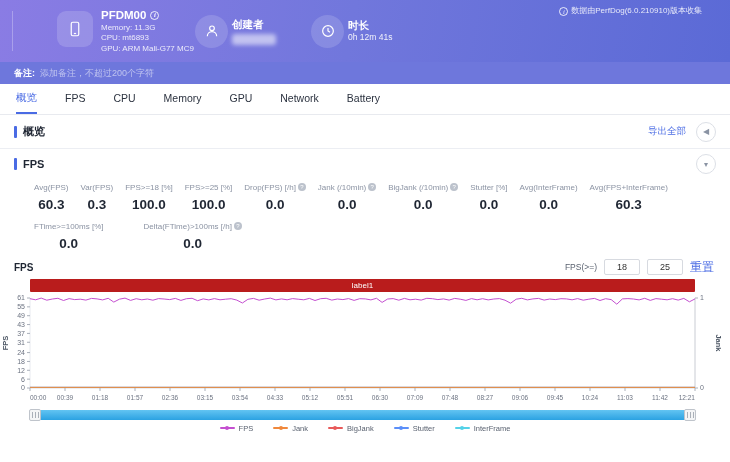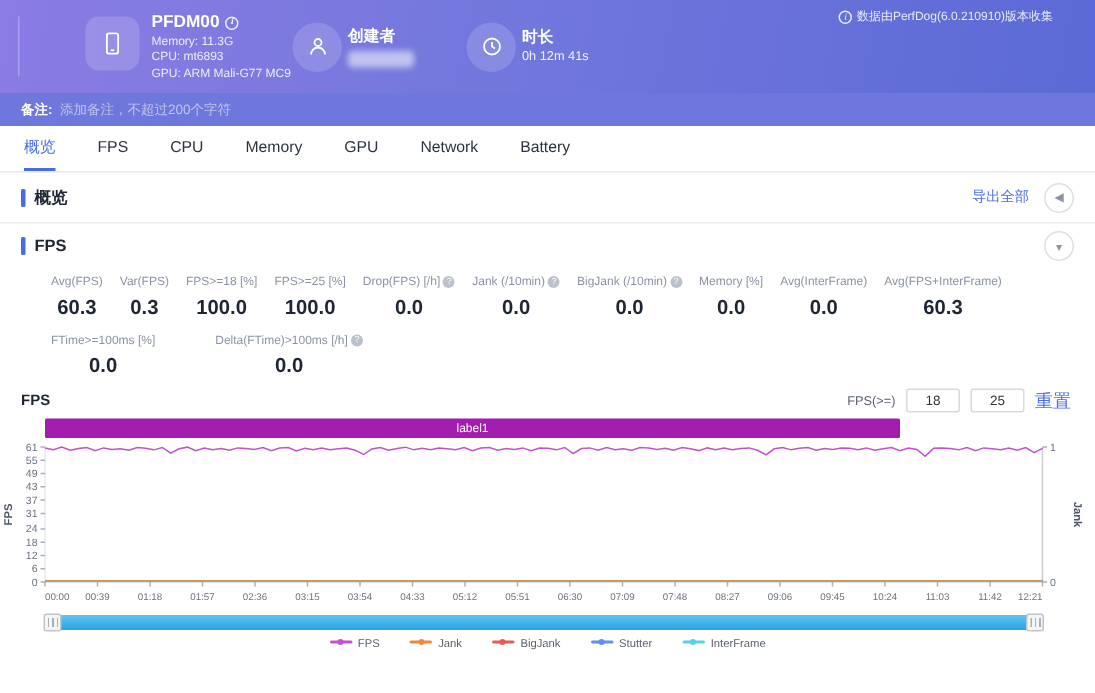--- a/index.html
+++ b/index.html
@@ -81,21 +81,21 @@
     margin-left:2px; vertical-align:1px; cursor:pointer; }
 
   
   .chart-header { height:24px; display:flex; align-items:center;
     justify-content:space-between; padding:0 16px 0 14px; margin-top:2px; }
   .chart-title { font-size:10px; font-weight:bold; color:#1f2633; }
   .chart-controls { display:flex; align-items:center; gap:7px; }
   .thr-label { font-size:8.5px; color:#5a6270; }
   .thr-input { width:36px; height:16px; border:1px solid #d7dae0; border-radius:2px;
     font-size:9px; text-align:center; color:#333; outline:none; }
-  .label-bar { margin-left:30px; width:570px; height:13px; background:#a21caf;
+  .label-bar { margin-left:30px; width:665px; height:13px; background:#b91c1c;
     border-radius:1px; color:#fff; font-size:8px; display:flex; align-items:center;
     justify-content:center; }
   #fps-chart { display:block; }
   .scrollbar { position:relative; margin:1px 0 0 30px; width:665px; height:10px;
     border-radius:5px; background:linear-gradient(#62c4f2,#2ba2e2); cursor:pointer; }
   .sb-handle { position:absolute; top:-1px; width:12px; height:12px; background:#f4f5f6;
     border:1px solid #bfc4cb; border-radius:2px; cursor:ew-resize;
     background-image:repeating-linear-gradient(90deg,#aab0b8 0 1px,transparent 1px 3px);
     background-size:7px 6px; background-position:center; background-repeat:no-repeat; }
   .sb-left { left:-1px; } .sb-right { right:-1px; }
@@ -222,21 +222,21 @@
     </div>
     <div class="stat">
       <div class="stat-label">Jank (/10min)<span class="qmark">?</span></div>
       <div class="stat-value">0.0</div>
     </div>
     <div class="stat">
       <div class="stat-label">BigJank (/10min)<span class="qmark">?</span></div>
       <div class="stat-value">0.0</div>
     </div>
     <div class="stat">
-      <div class="stat-label">Memory [%]</div>
+      <div class="stat-label">Stutter [%]</div>
       <div class="stat-value">0.0</div>
     </div>
     <div class="stat">
       <div class="stat-label">Avg(InterFrame)</div>
       <div class="stat-value">0.0</div>
     </div>
     <div class="stat">
       <div class="stat-label">Avg(FPS+InterFrame)</div>
       <div class="stat-value">60.3</div>
     </div>

